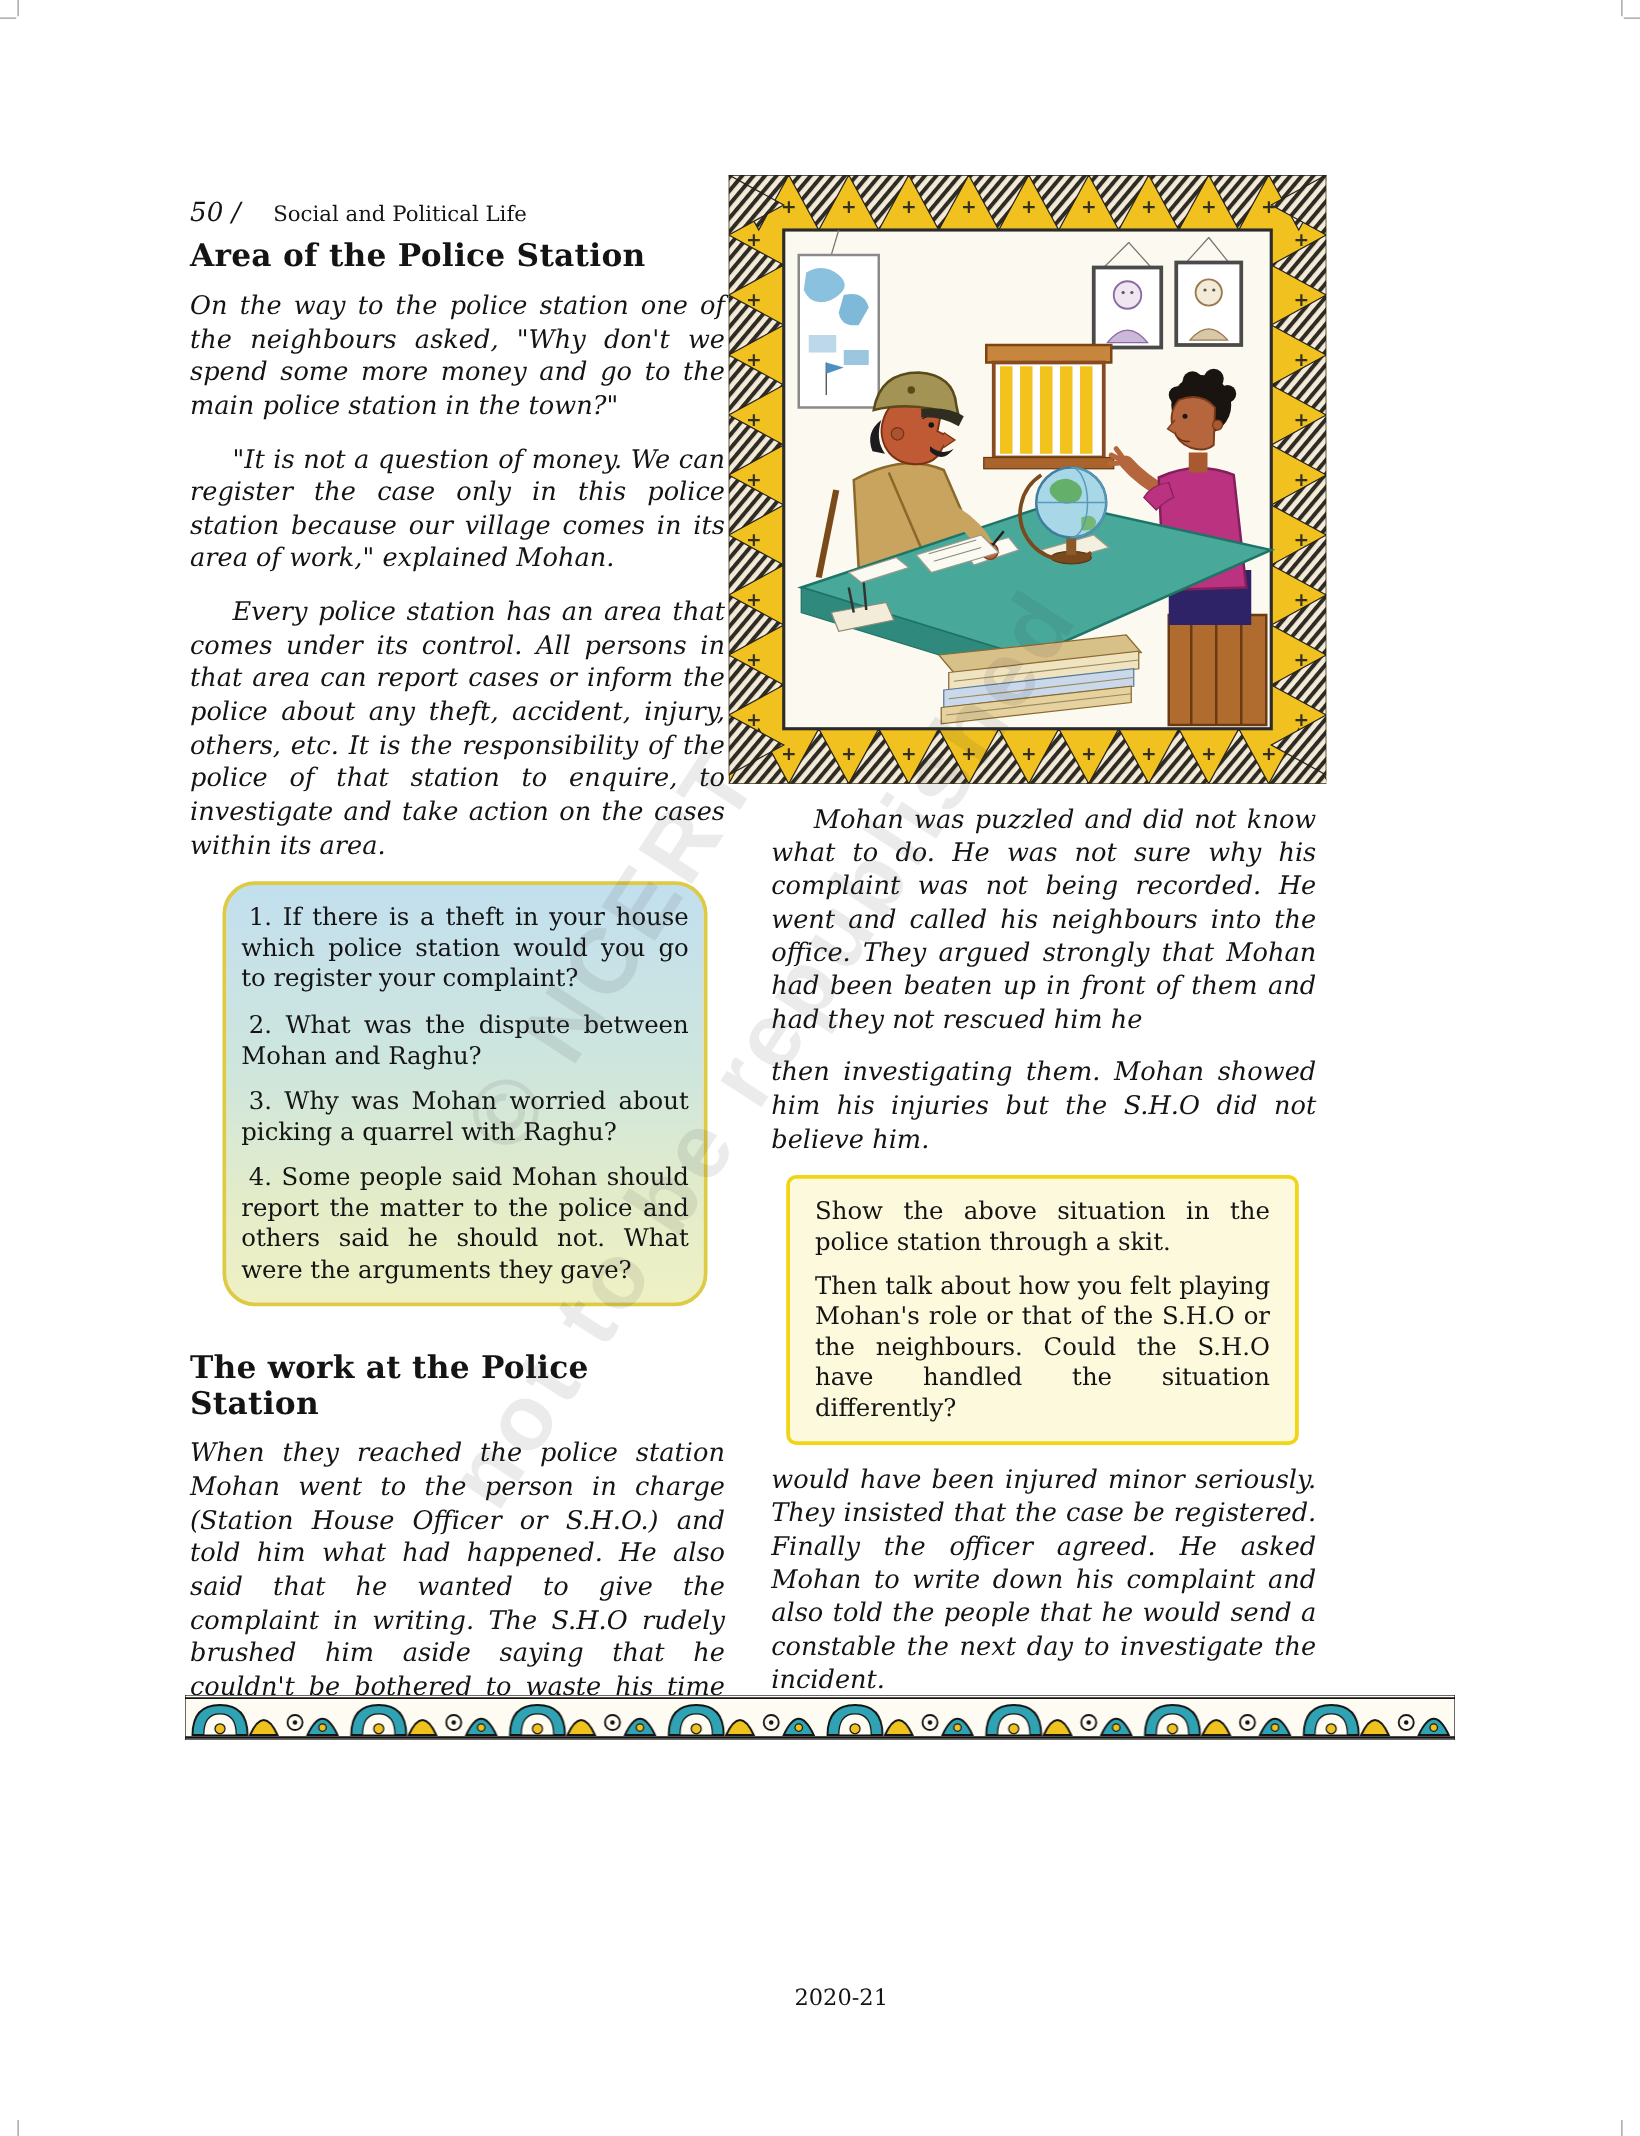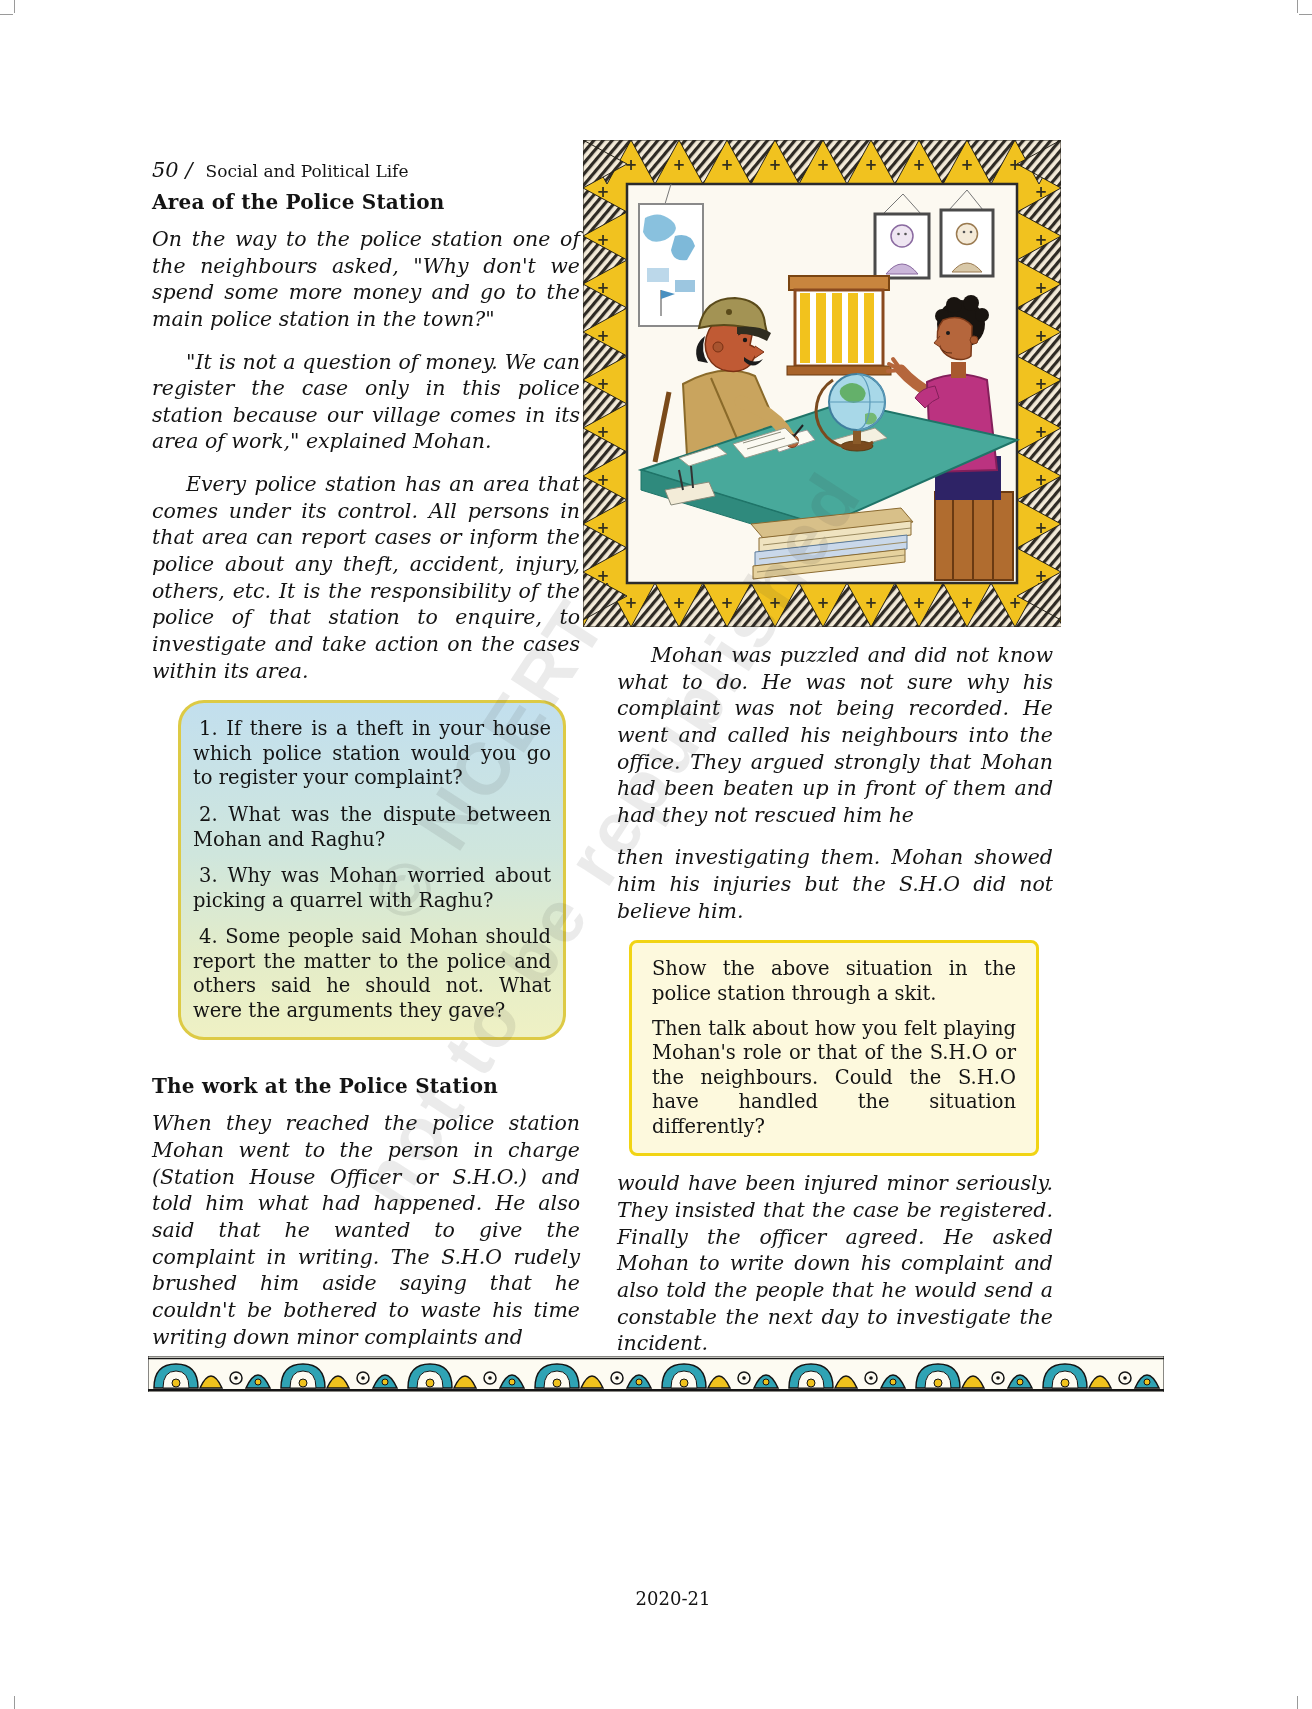--- a/index.html
+++ b/index.html
@@ -6,25 +6,25 @@
   .page{
     position:relative;width:1312px;height:1709px;margin:0 auto;
     background:#ffffff;overflow:hidden;
     font-family:"DejaVu Serif","Liberation Serif",serif;color:#141414;
   }
   
   .crop{position:absolute;background:#9a9a9a;}
   
   .page-header{position:absolute;left:152px;top:158px;white-space:nowrap;z-index:3;}
   .page-num{font-size:21px;font-style:italic;}
-  .section-title{font-size:17px;margin-left:8px;}
+  .section-title{font-size:17px;margin-left:21px;}
   
   .col-left{position:absolute;left:152px;top:190px;width:428px;z-index:3;}
   .col-right{position:absolute;left:617px;top:642px;width:436px;z-index:3;}
-  h2.head{font-size:20px;font-weight:bold;margin:0 0 12px 0;letter-spacing:.2px;}
+  h2.head{font-size:25px;font-weight:bold;margin:0 0 12px 0;letter-spacing:.2px;}
   h2.head2{margin-top:34px;}
   p.body{font-style:italic;font-size:20.5px;line-height:1.3;text-align:justify;margin:0 0 16px 0;}
   p.indent{text-indent:34px;}
   
   .question-box{
     margin:0 14px 18px 26px;padding:14px 12px;
     border:3px solid #ddca45;border-radius:26px;
     background:linear-gradient(180deg,#c2dfee 0%,#cfe6dd 45%,#e3ecc9 75%,#eff1c4 100%);
     font-size:19.5px;line-height:1.26;
   }

